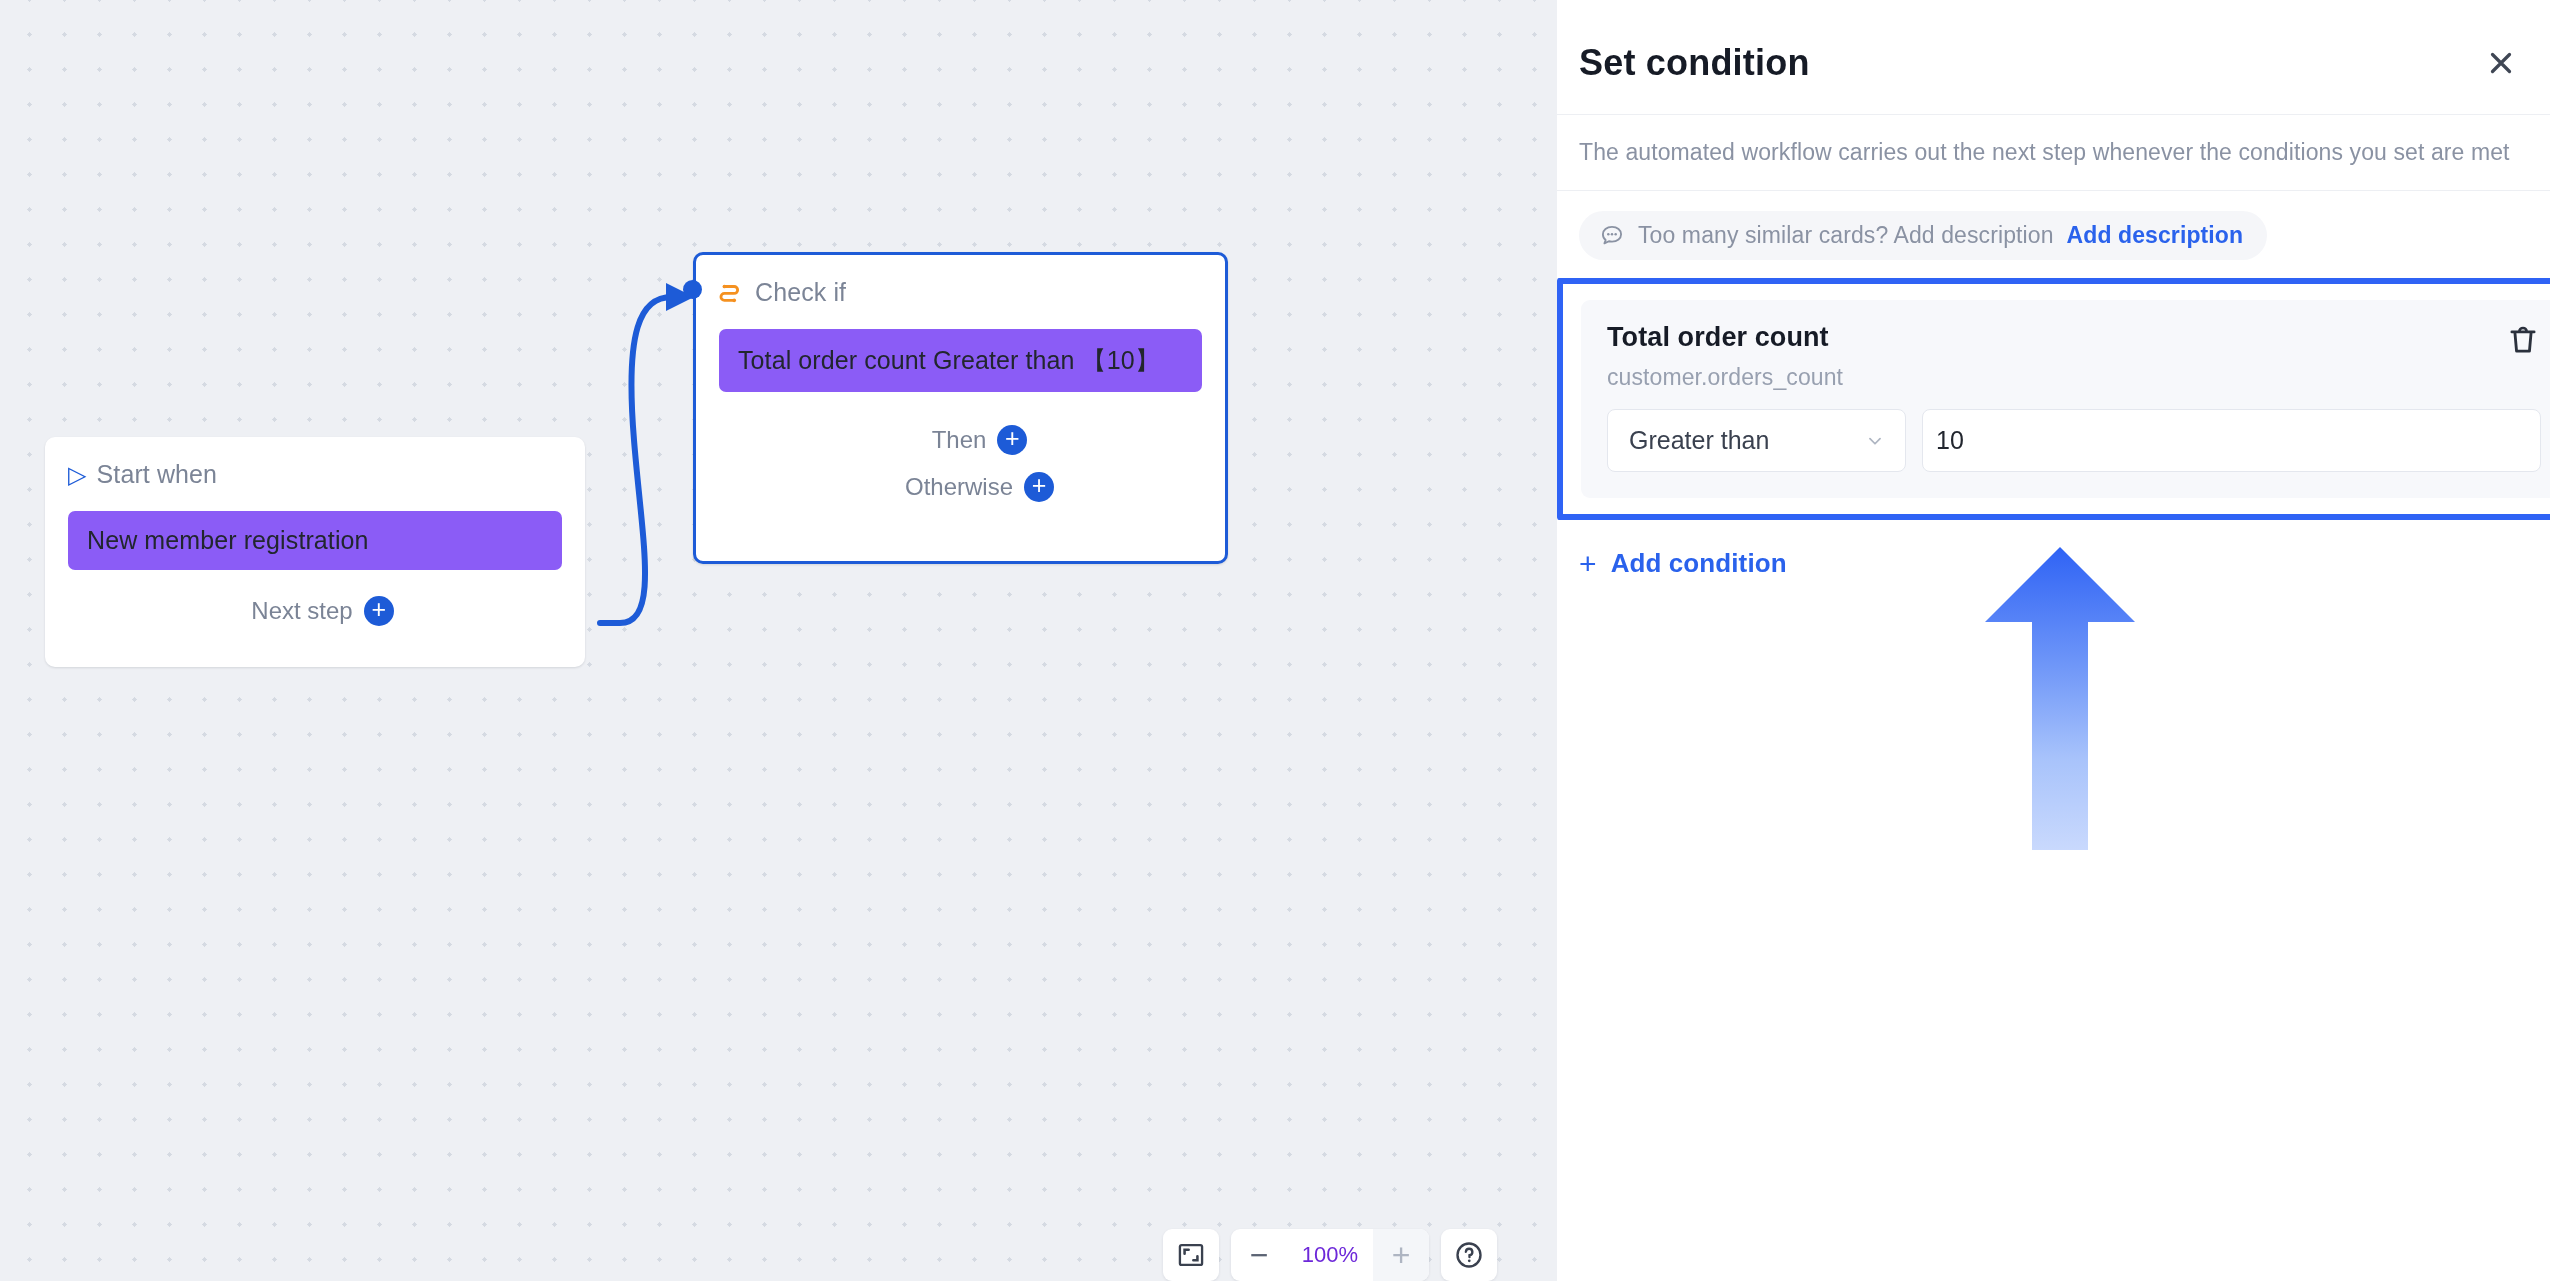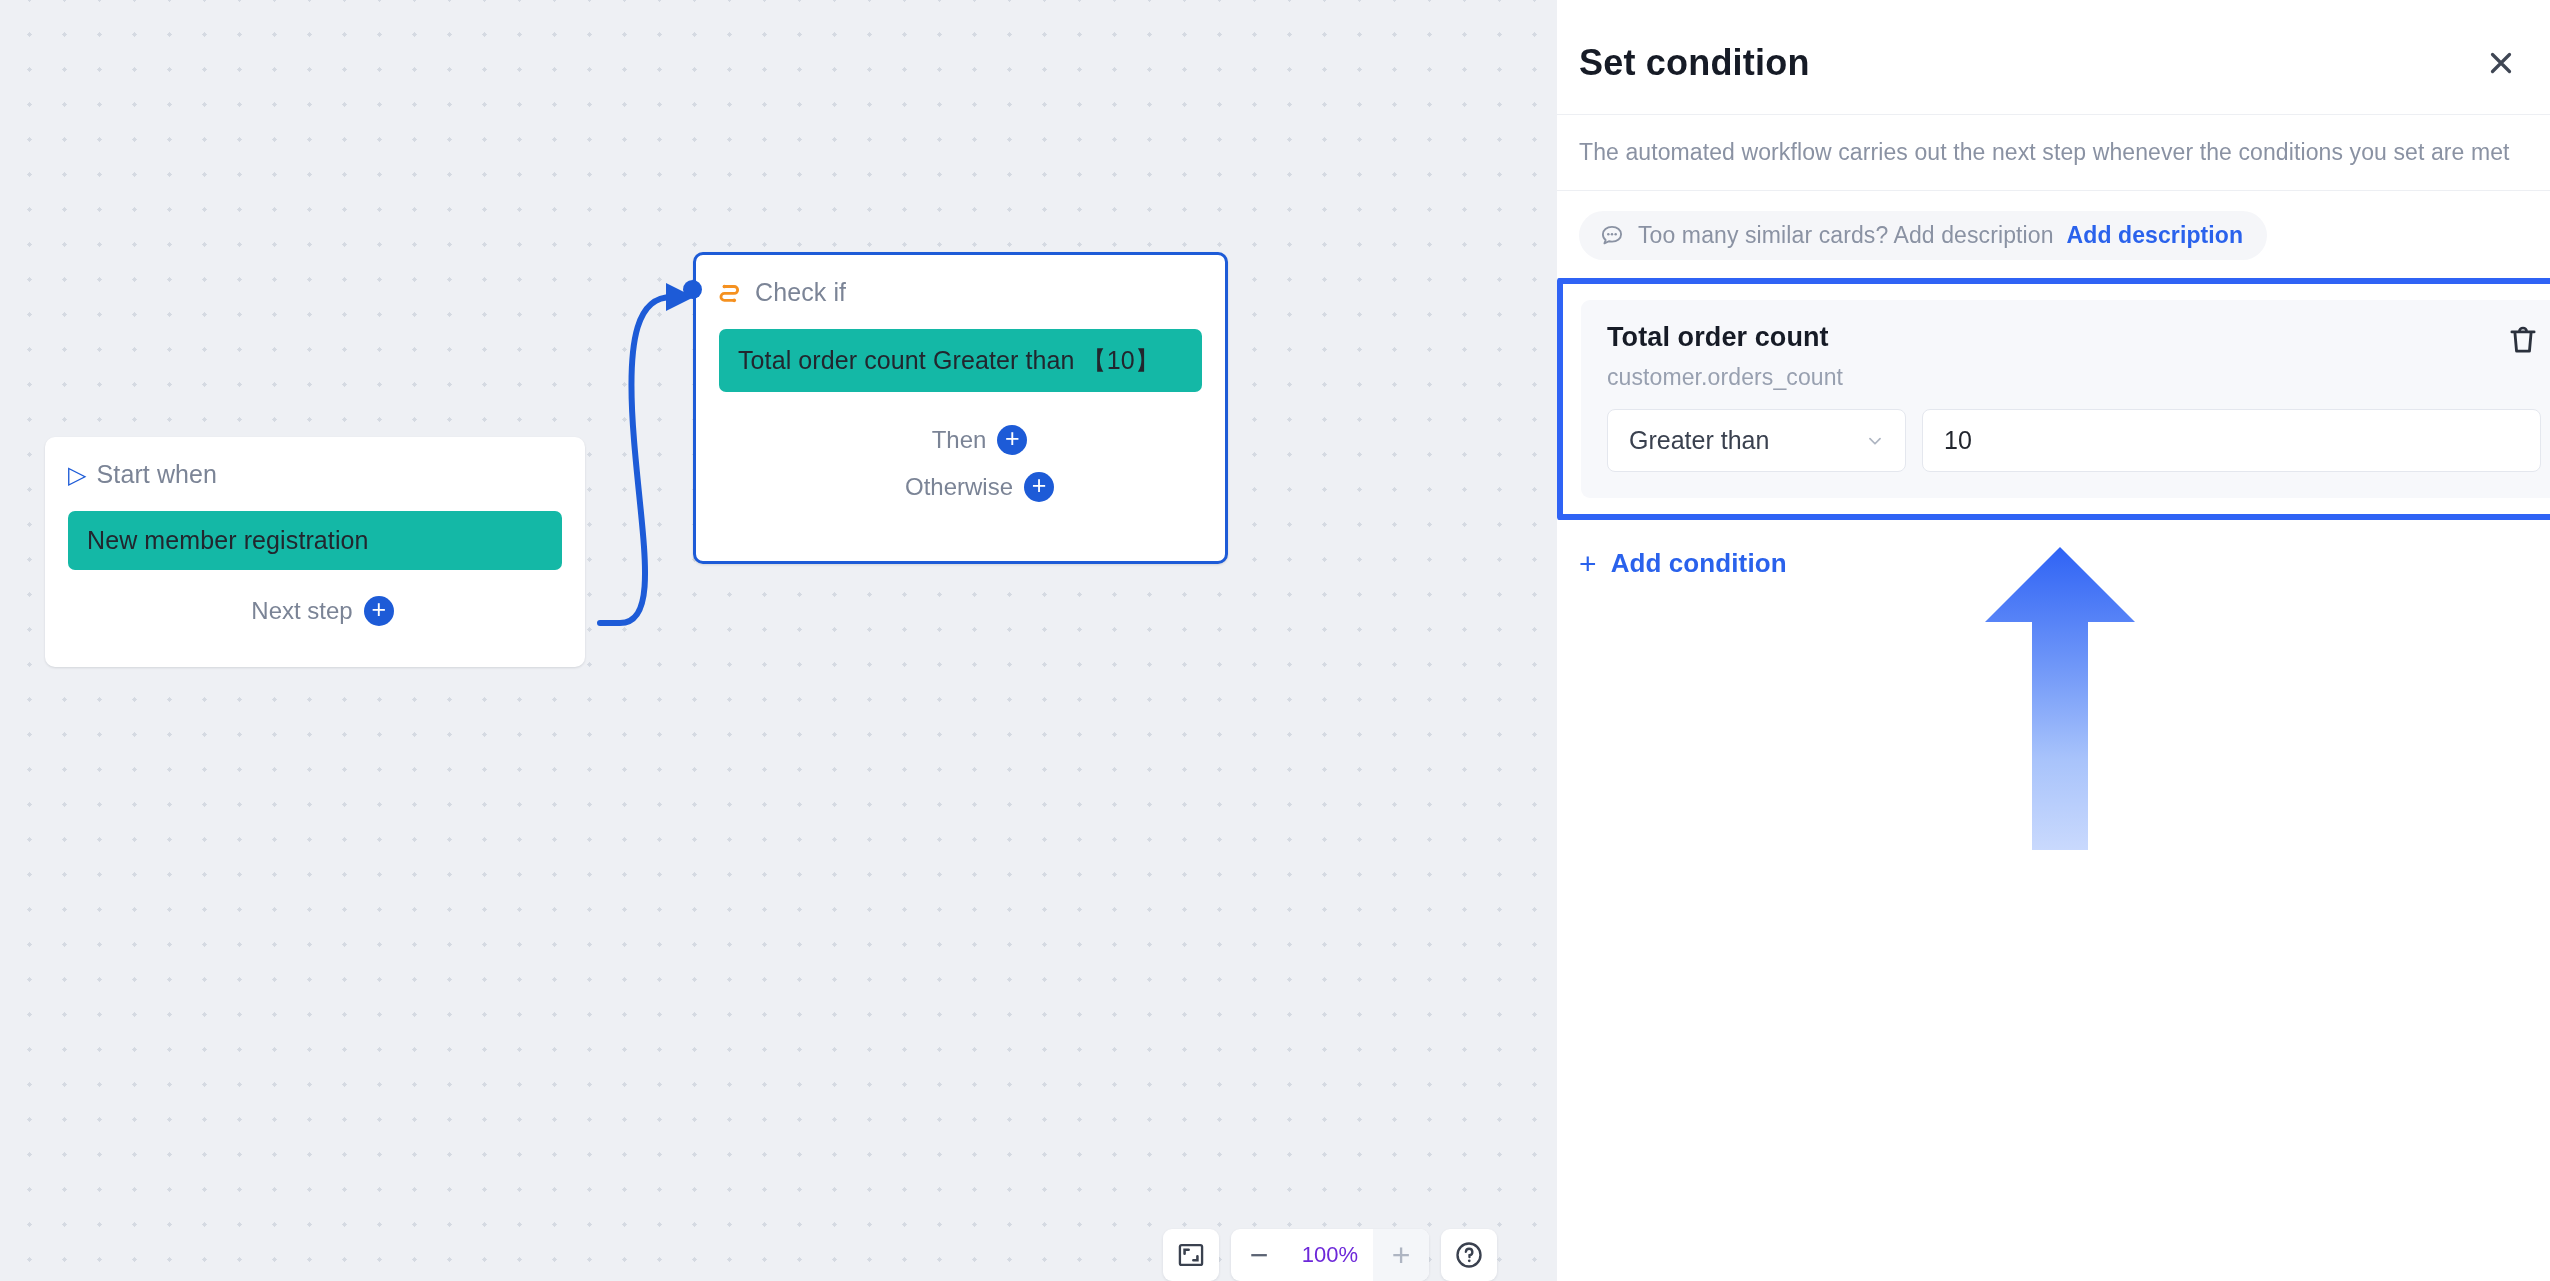--- a/index.html
+++ b/index.html
@@ -31,21 +31,21 @@
     position: absolute;
     background: #ffffff;
     border-radius: 10px;
     box-shadow: 0 1px 3px rgba(16,24,40,.07), 0 1px 2px rgba(16,24,40,.05);
   }
   .card-head {
     display: flex; align-items: center; gap: 10px;
     font-size: 25px; color: #7b8496; letter-spacing: .1px;
   }
   .card-chip {
-    background: #14b8a6;
+    background: #8b5cf6;
     border-radius: 7px;
     font-size: 25px;
     color: #22262e;
     padding: 15px 19px;
     letter-spacing: .1px;
     white-space: nowrap;
   }
   .card-foot {
     display: flex; align-items: center; justify-content: center;
     gap: 11px;
@@ -167,21 +167,21 @@
     background: #fff; border: 1px solid #e4e7ee; border-radius: 8px;
     display: flex; align-items: center; justify-content: space-between;
     padding: 0 19px 0 21px;
     font-size: 25px; color: #3a414f; cursor: pointer;
   }
   .chev { color: #aeb5c2; font-size: 20px; line-height: 1; }
   .val-box {
     flex: 1; height: 63px;
     background: #fff; border: 1px solid #e4e7ee; border-radius: 8px;
     display: flex; align-items: center;
-    padding: 0 21px;
+    padding: 0 13px;
     font-size: 25px; color: #22262e;
   }
 
   .add-cond {
     display: inline-flex; align-items: center; gap: 14px;
     margin: 28px 0 0 22px;
     font-size: 26px; color: #2a62ec; font-weight: bold;
     cursor: pointer; letter-spacing: .1px;
   }
   .add-cond .plus-sign { font-size: 30px; font-weight: 400; line-height: 1; }

